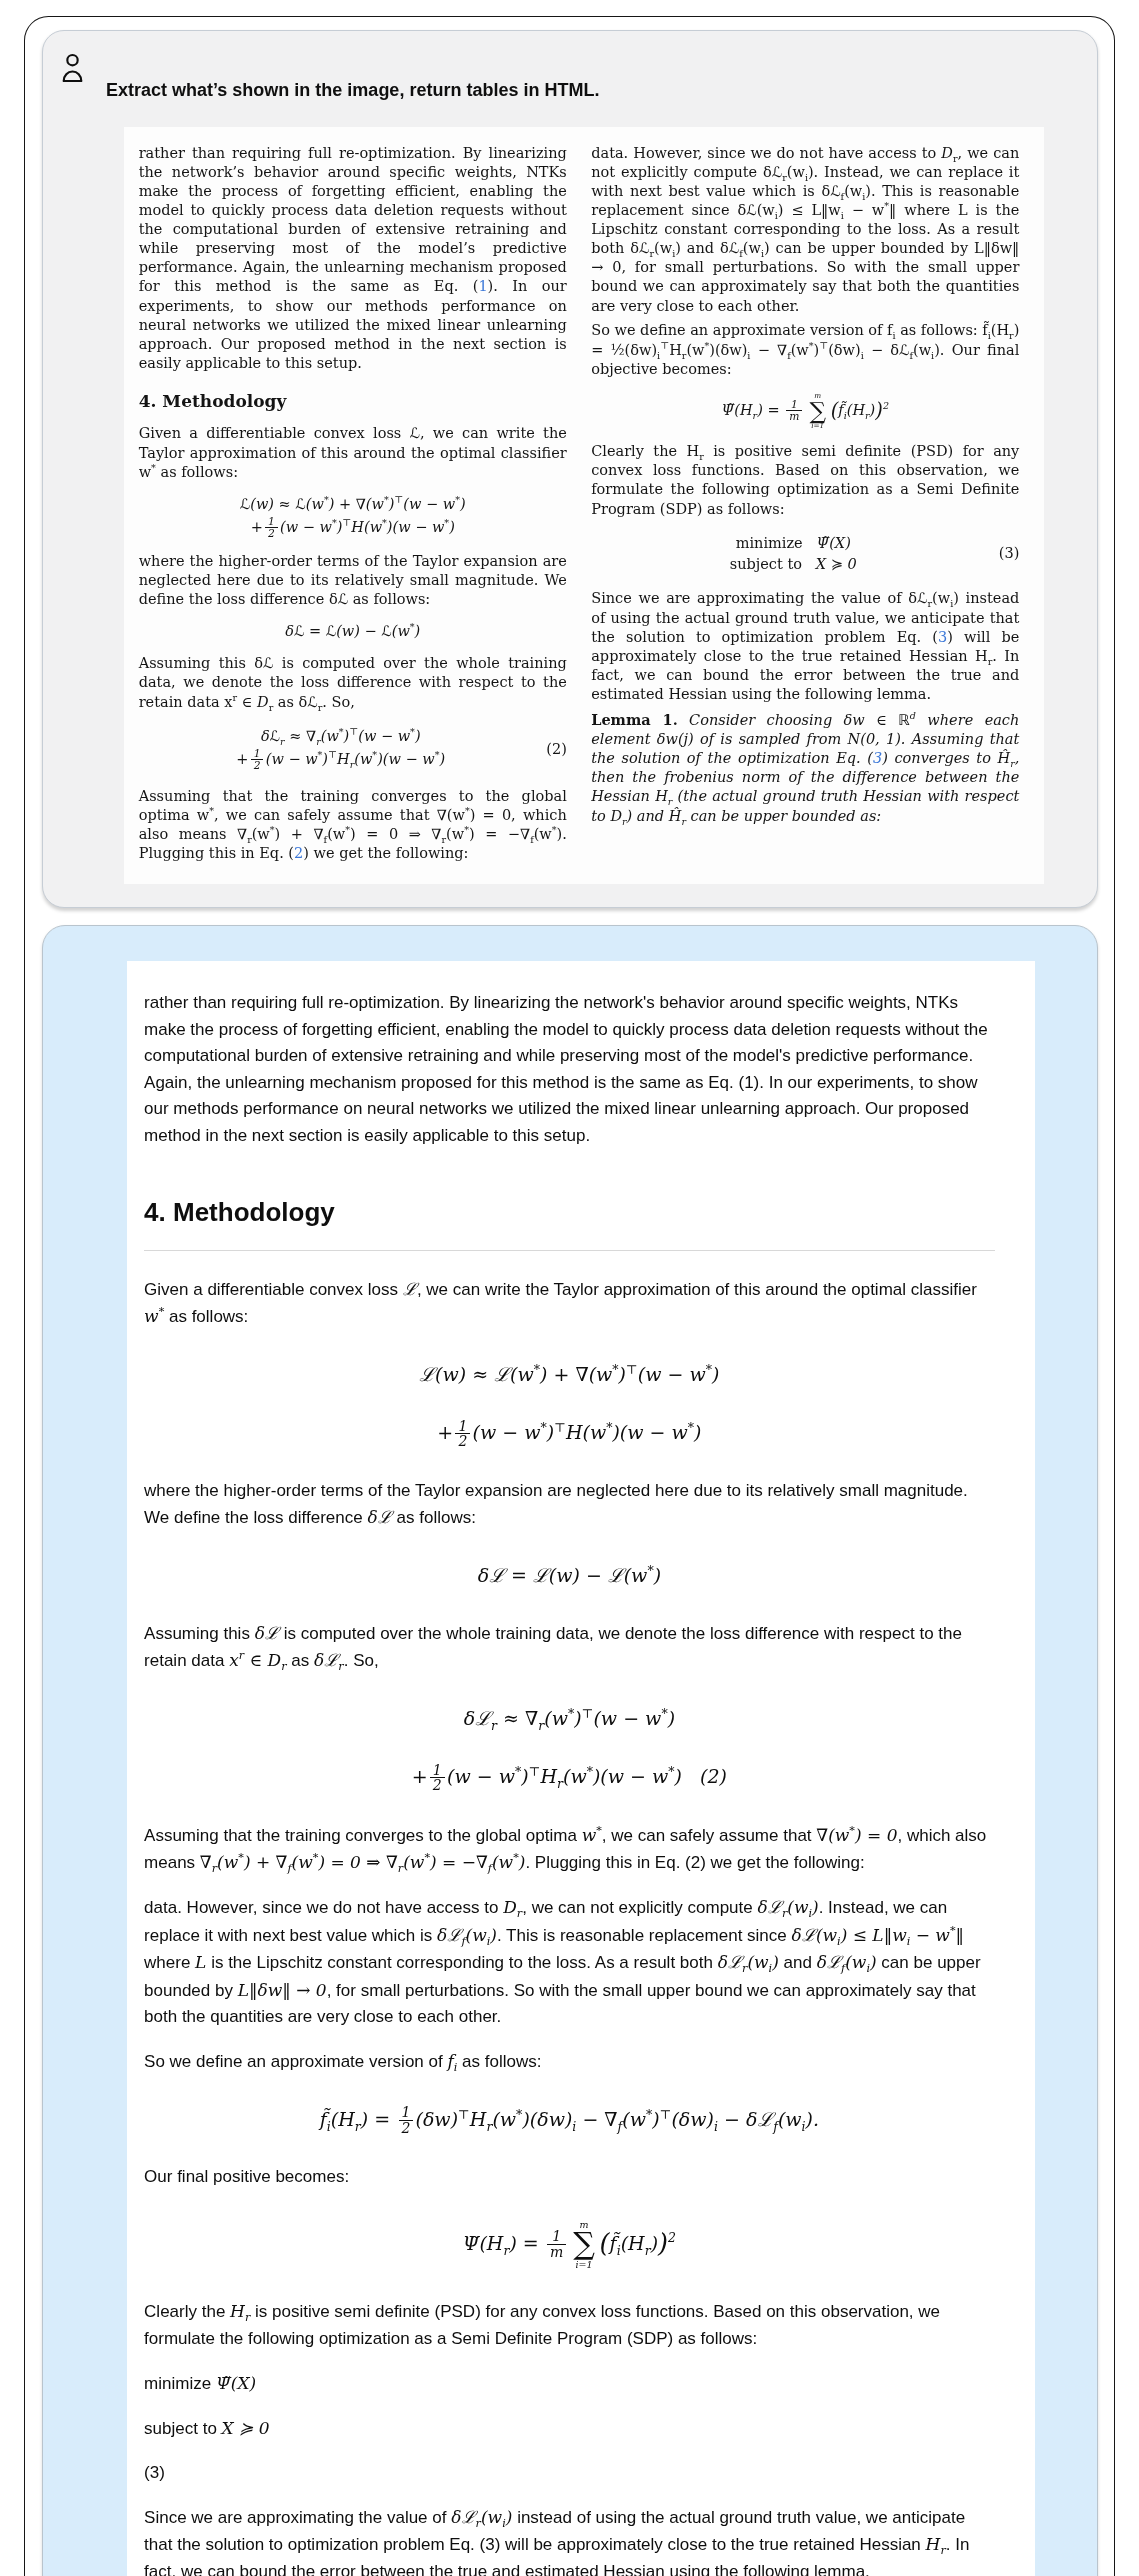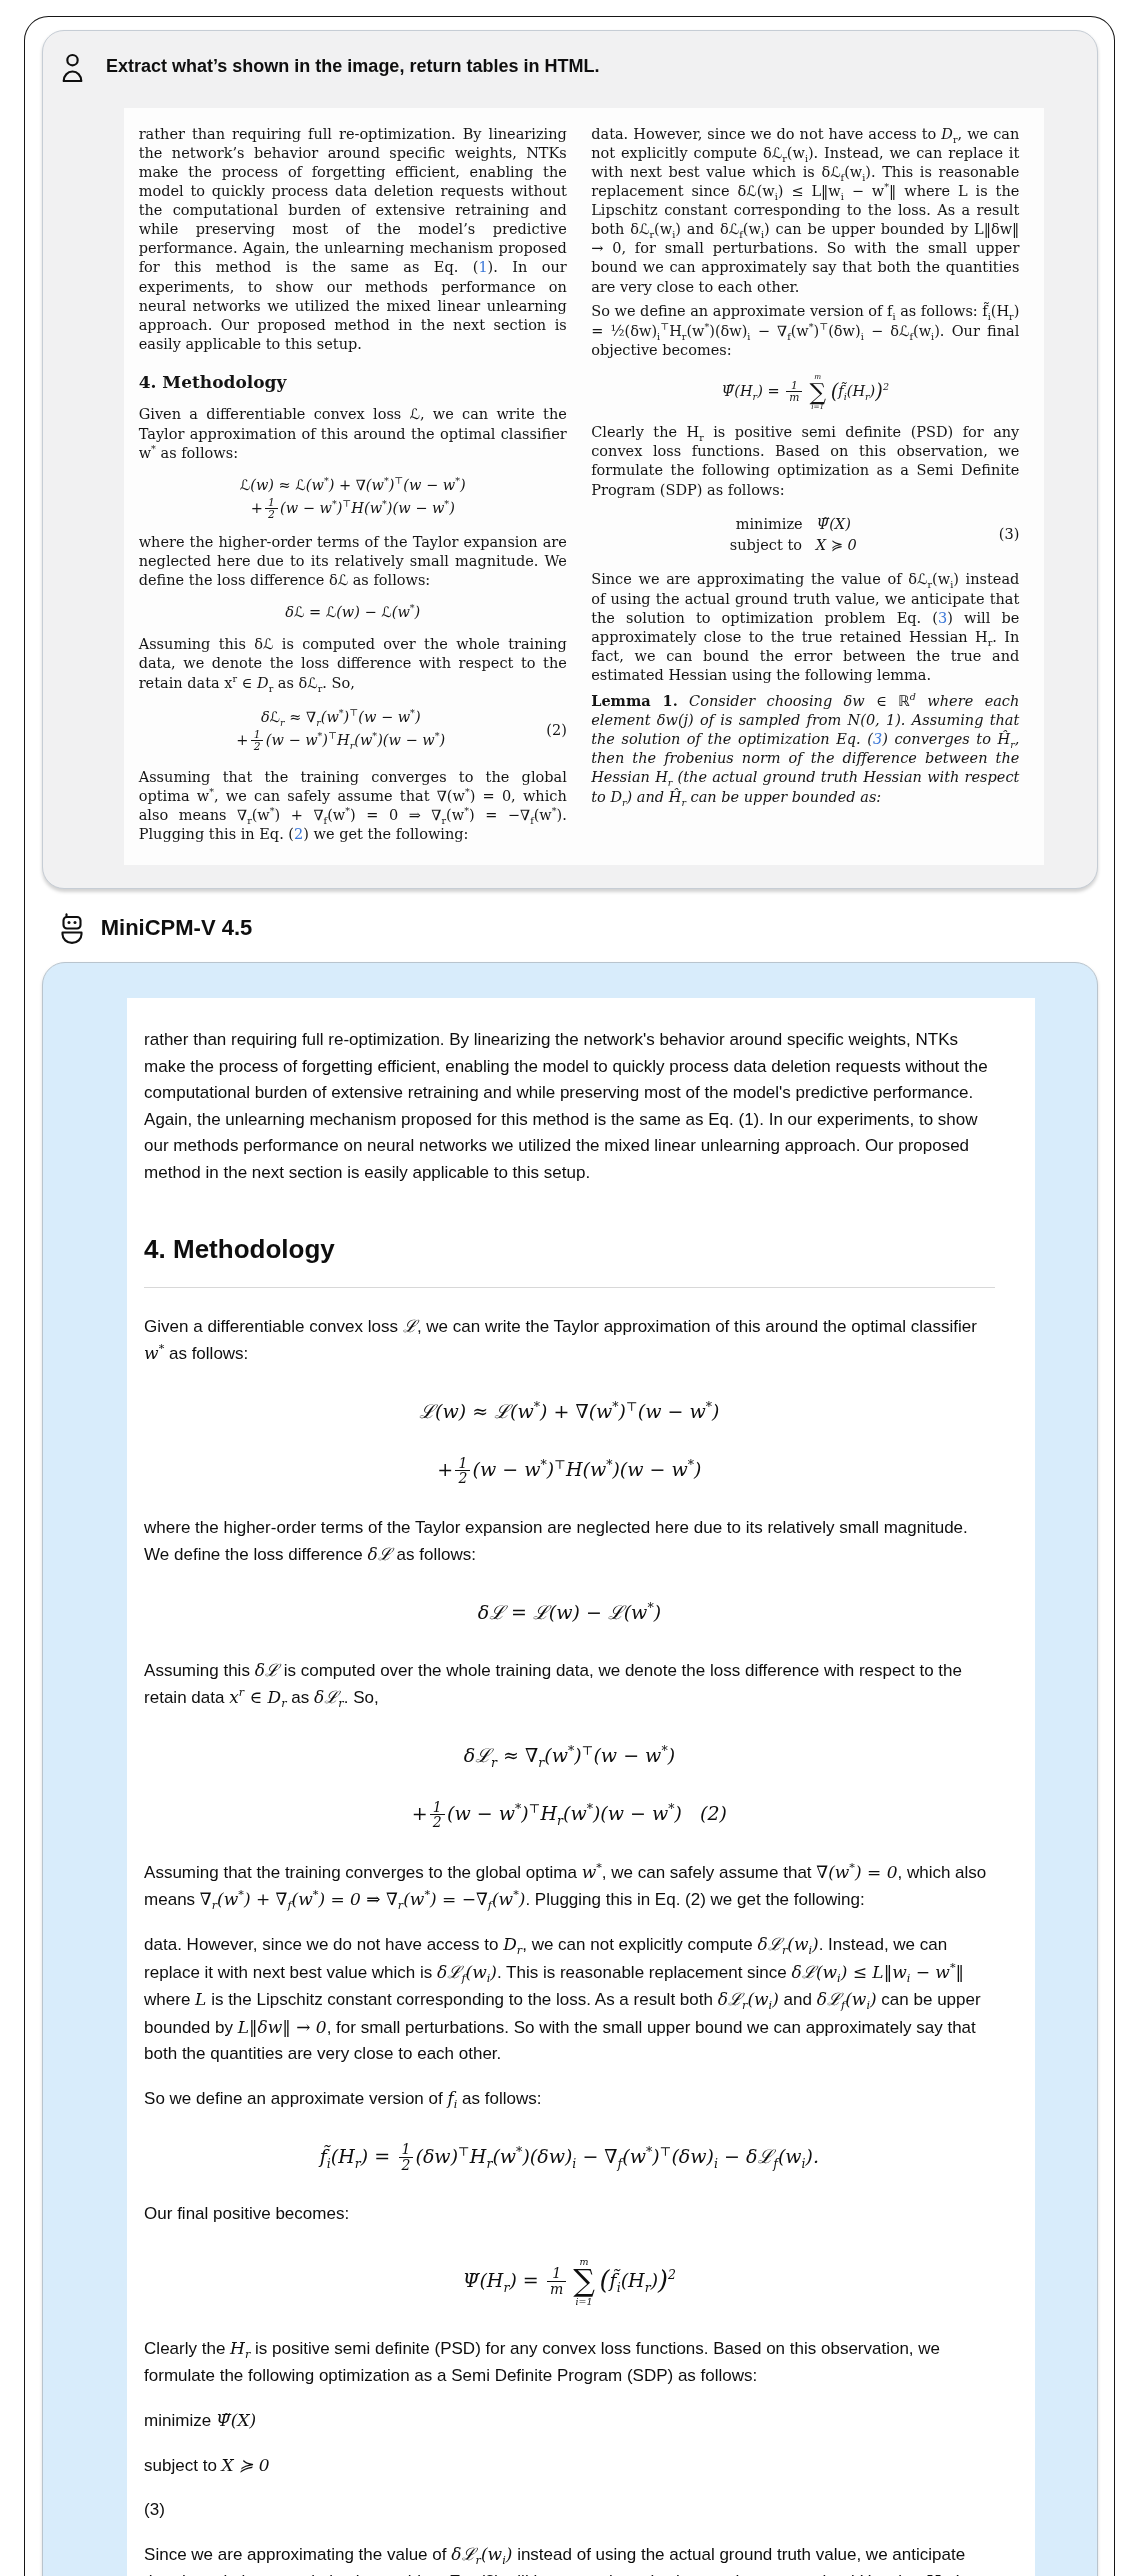--- a/index.html
+++ b/index.html
@@ -17,21 +17,21 @@
   
   .user-card{
     background:#f1f1f2;
     border:1.2px solid #c6cdd5;
     border-radius:22px;
     box-shadow:0 2.3px 3.5px rgba(0,0,0,.18);
     padding:18.6px 0 23px 0;
   }
   .user-row{display:flex;align-items:flex-start;padding:0 0 0 16.3px;}
   .user-row .icon{flex:0 0 auto;margin:1.2px 20px 0 0;}
-  .user-prompt{font-size:18px;font-weight:700;line-height:1.3;padding-top:5.8px;}
+  .user-prompt{font-size:18px;font-weight:700;line-height:1.3;padding-top:5.8px;margin-top:24px;}
   
   .paper{
     background:#fdfdfd;
     margin:24.4px 53px 0 81px;
     padding:16.3px 24.4px 15px 15px;
     display:flex;
     gap:24.4px;
     font-family:"DejaVu Serif","Liberation Serif","DejaVu Sans",serif;
     font-size:14.5px;
     line-height:1.32;
@@ -153,33 +153,20 @@
               <div><span style="font-style:normal">subject to</span>&nbsp;&nbsp;&nbsp;X ≽ 0</div>
             </div>
             <div class="eqnum">(3)</div>
           </div>
           <p>Since we are approximating the value of δℒ<sub>r</sub>(w<sub>i</sub>) instead of using the actual ground truth value, we anticipate that the solution to optimization problem Eq. (<span class="ref">3</span>) will be approximately close to the true retained Hessian H<sub>r</sub>. In fact, we can bound the error between the true and estimated Hessian using the following lemma.</p>
           <p class="lemma"><b>Lemma 1.</b> Consider choosing δw ∈ ℝ<sup>d</sup> where each element δw(j) of is sampled from N(0, 1). Assuming that the solution of the optimization Eq. (<span class="ref">3</span>) converges to Ĥ<sub>r</sub>, then the frobenius norm of the difference between the Hessian H<sub>r</sub> (the actual ground truth Hessian with respect to <i>D</i><sub>r</sub>) and Ĥ<sub>r</sub> can be upper bounded as:</p>
         </div>
     </div>
   </div>
 
-  <div class="assistant-header">
-    <span class="icon">
-      <svg width="30" height="34" viewBox="0 0 30 33" fill="none" stroke="#0f0f0f" stroke-width="2.1" stroke-linecap="round" stroke-linejoin="round">
-        <path d="M9.5 5.5 v-2.2"></path>
-        <circle cx="9.5" cy="2.6" r="0.9" fill="#0f0f0f" stroke="none"></circle>
-        <rect x="6.5" y="5.5" width="17" height="11.5" rx="3.4"></rect>
-        <circle cx="12" cy="11" r="1.5" fill="#0f0f0f" stroke="none"></circle>
-        <circle cx="18" cy="11" r="1.5" fill="#0f0f0f" stroke="none"></circle>
-        <path d="M5.5 21 h19 v1.8 a9.5 8.6 0 0 1 -19 0 z"></path>
-      </svg>
-    </span>
-    <div class="assistant-name">MiniCPM-V 4.5</div>
-  </div>
 
   <div class="assistant-card">
     <div class="response-surface">
       <div class="response">
           <p>rather than requiring full re-optimization. By linearizing the network's behavior around specific weights, NTKs make the process of forgetting efficient, enabling the model to quickly process data deletion requests without the computational burden of extensive retraining and while preserving most of the model's predictive performance. Again, the unlearning mechanism proposed for this method is the same as Eq. (1). In our experiments, to show our methods performance on neural networks we utilized the mixed linear unlearning approach. Our proposed method in the next section is easily applicable to this setup.</p>
           <h2>4. Methodology</h2>
           <p>Given a differentiable convex loss <span class="m">ℒ</span>, we can write the Taylor approximation of this around the optimal classifier <span class="m">w<sup>*</sup></span> as follows:</p>
           <div class="eq">ℒ(w) ≈ ℒ(w<sup>*</sup>) + ∇(w<sup>*</sup>)<sup>⊤</sup>(w − w<sup>*</sup>)</div>
           <div class="eq">+<span class="frac"><span>1</span><span>2</span></span>(w − w<sup>*</sup>)<sup>⊤</sup>H(w<sup>*</sup>)(w − w<sup>*</sup>)</div>
           <p>where the higher-order terms of the Taylor expansion are neglected here due to its relatively small magnitude. We define the loss difference <span class="m">δℒ</span> as follows:</p>

